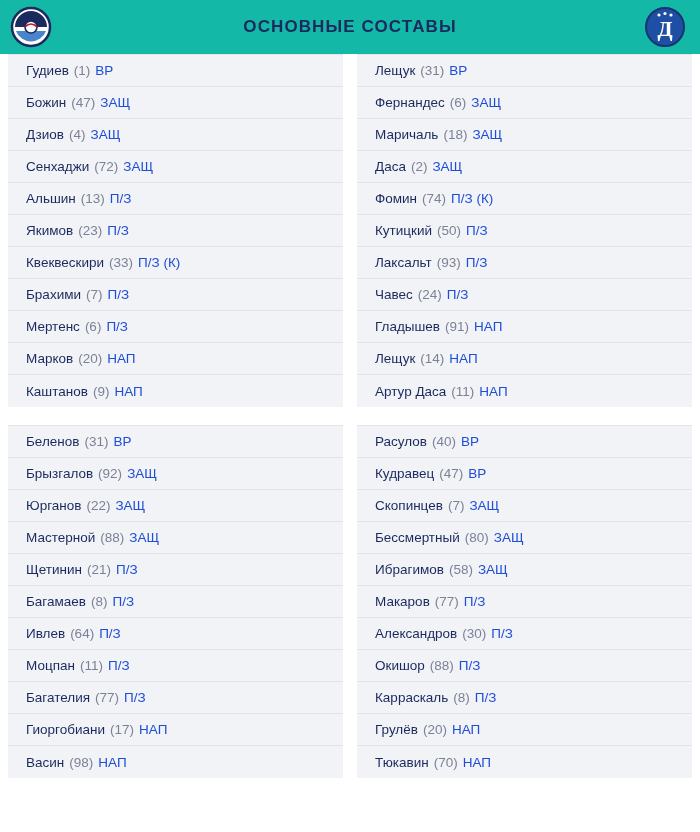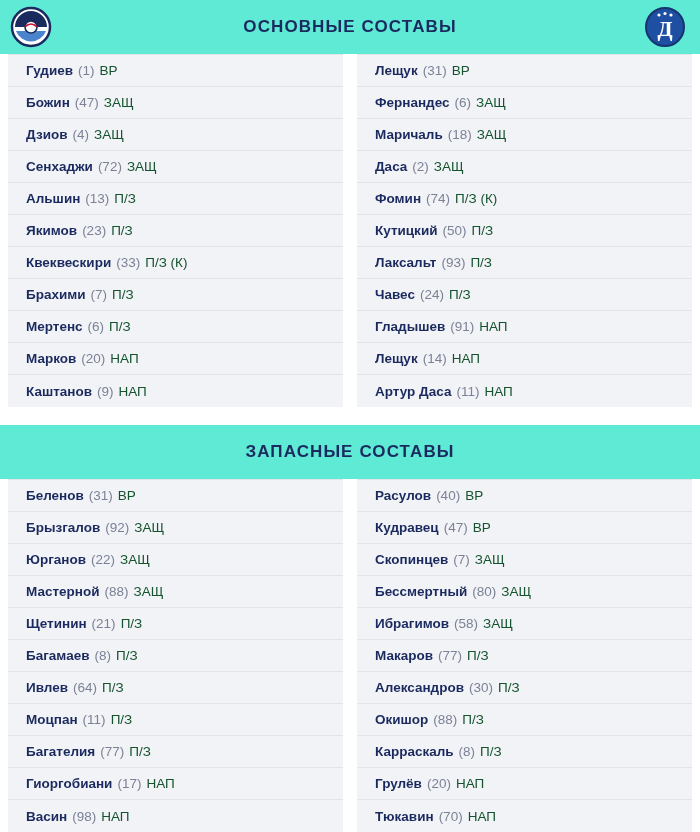--- a/index.html
+++ b/index.html
@@ -17,21 +17,21 @@
     box-sizing: border-box;
   }
 
   
   .band {
     position: relative;
     height: 54px;
     display: flex;
     align-items: center;
     justify-content: center;
-    background: #5eead4;
+    background: #14b8a6;
   }
   .band-title {
     font-size: 17px;
     font-weight: bold;
     letter-spacing: 1.1px;
     color: #1b2a5e;
     text-transform: uppercase;
   }
   .crest {
     position: absolute;
@@ -61,30 +61,30 @@
     align-items: center;
     padding: 0 0 0 18px;
     border-bottom: 1px solid #e2e4ea;
     box-sizing: border-box;
     font-size: 13.5px;
     white-space: nowrap;
     overflow: hidden;
   }
   .row:last-child { border-bottom: none; }
   .pname {
-    font-weight: bold;
+    font-weight: normal;
     color: #1b2a5e;
     margin-right: 5px;
   }
   .pnum {
     color: #7c8296;
     margin-right: 5px;
   }
   .ppos {
-    color: #14532d;
+    color: #1d4ed8;
   }
 
   .gap {
     height: 18px;
     background: #ffffff;
   }
 </style>
 </head>
 <body>
 
@@ -222,23 +222,20 @@
       <div class="row">
           <span class="pname">Артур Даса</span>
           <span class="pnum">(11)</span>
           <span class="ppos">НАП</span>
         </div>
     </div>
   </div>
 
   <div class="gap"></div>
 
-  <div class="band">
-    <div class="band-title">ЗАПАСНЫЕ СОСТАВЫ</div>
-  </div>
 
   <div class="teams">
     <div class="col">
       <div class="row">
           <span class="pname">Беленов</span>
           <span class="pnum">(31)</span>
           <span class="ppos">ВР</span>
         </div>
       <div class="row">
           <span class="pname">Брызгалов</span>

